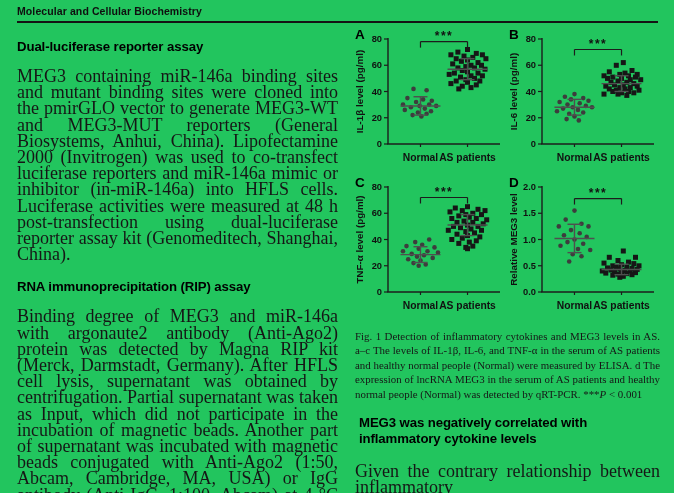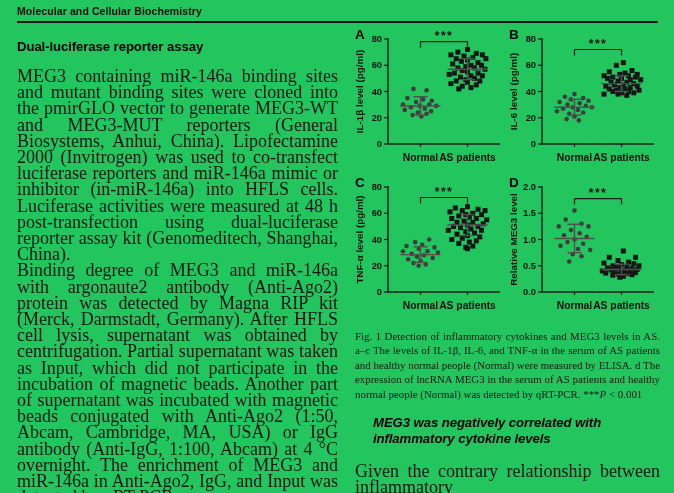--- a/index.html
+++ b/index.html
@@ -30,40 +30,41 @@
     display:grid; grid-template-columns:149px 149px;
     column-gap:5px; row-gap:2px;
   }
   .figure-grid svg { display:block; }
   .fig-caption {
     font-size:10.9px; line-height:14.4px; text-align:justify;
     margin:7px 0 0; color:#161616;
   }
   .fig-caption .cb { font-weight:400; }
   .fig-caption .ci { font-style:italic; }
-  h2.right-h { margin:14px 18px 0;font-style:italic; }
+  h2.right-h { margin:14px 4px 0; }
   p.partial { margin-top:16px; }
   
   svg .tick   { font:700 9.3px  "Liberation Sans", sans-serif; fill:#111; }
   svg .cat    { font:700 10.3px "Liberation Sans", sans-serif; fill:#111; }
   svg .sig    { font:700 12px   "Liberation Sans", sans-serif; fill:#111; letter-spacing:1.5px; }
   svg .letter { font:700 13.5px "Liberation Sans", sans-serif; fill:#000; }
   svg .ylab   { font:700 9.8px  "Liberation Sans", sans-serif; fill:#111; }
 </style>
 </head>
 <body>
 
 <div class="page">
 
   <div class="running-head">Molecular and Cellular Biochemistry</div>
   <div class="head-rule"></div>
 
   <div class="col-left">
     <h2 class="sec">Dual-luciferase reporter assay</h2>
     <p class="body">MEG3 containing miR-146a binding sites and mutant binding sites were cloned into the pmirGLO vector to generate MEG3-WT and MEG3-MUT reporters (General Biosystems, Anhui, China). Lipofectamine 2000 (Invitrogen) was used to co-transfect luciferase reporters and miR-146a mimic or inhibitor (in-miR-146a) into HFLS cells. Luciferase activities were measured at 48 h post-transfection using dual-luciferase reporter assay kit (Genomeditech, Shanghai, China).</p>
+    <h2 class="sec">RNA immunoprecipitation (RIP) assay</h2>
     <p class="body">Binding degree of MEG3 and miR-146a with argonaute2 antibody (Anti-Ago2) protein was detected by Magna RIP kit (Merck, Darmstadt, Germany). After HFLS cell lysis, supernatant was obtained by centrifugation. Partial supernatant was taken as Input, which did not participate in the incubation of magnetic beads. Another part of supernatant was incubated with magnetic beads conjugated with Anti-Ago2 (1:50, Abcam, Cambridge, MA, USA) or IgG antibody (Anti-IgG, 1:100, Abcam) at 4 °C overnight. The enrichment of MEG3 and miR-146a in Anti-Ago2, IgG, and Input was detected by qRT-PCR.</p>
     <h2 class="sec">Statistical analysis</h2>
   </div>
 
   <div class="col-right">
     <div class="figure-grid">
       <svg width="149" height="146" viewBox="0 0 149 146">
           <line x1="33" y1="10" x2="33" y2="116" stroke="#1c1c1c" stroke-width="1.4"></line>
           <line x1="32.3" y1="116" x2="145" y2="116" stroke="#1c1c1c" stroke-width="1.4"></line>
           <line x1="29" y1="116" x2="33" y2="116" stroke="#1c1c1c" stroke-width="1.2"></line>

